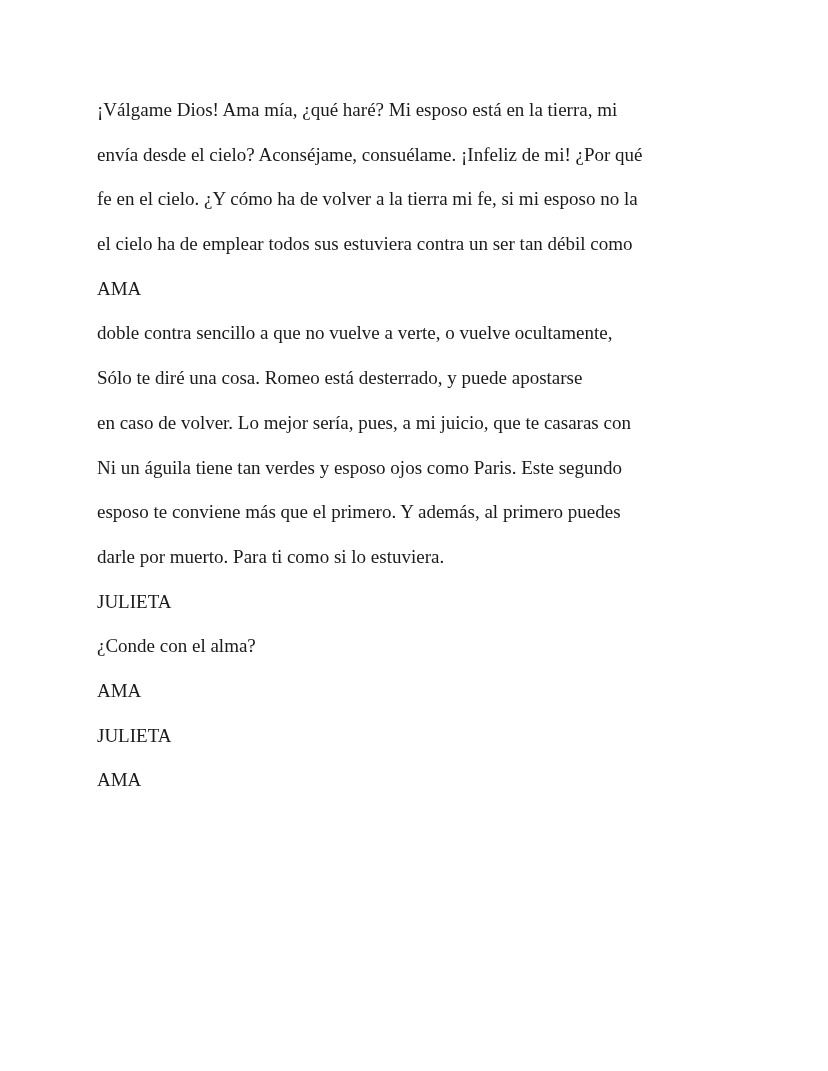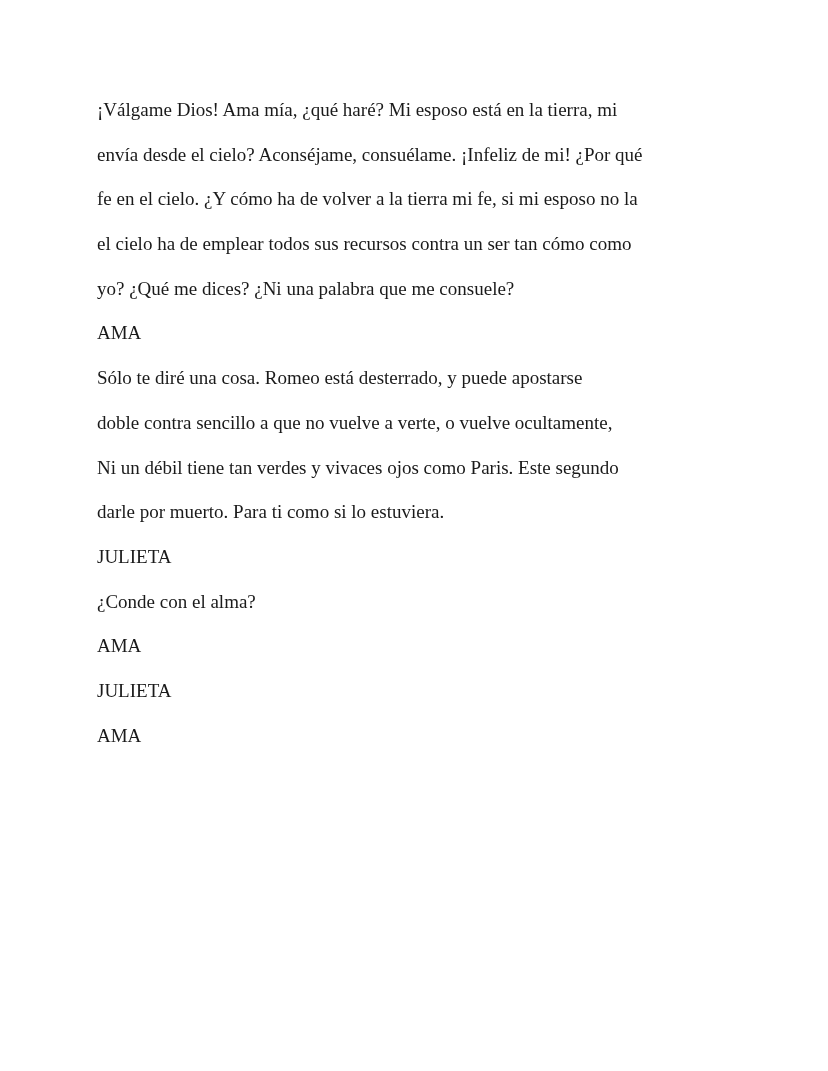--- a/index.html
+++ b/index.html
@@ -37,26 +37,27 @@
     }
   </style>
 </head>
 <body>
 
 <div class="page">
   <div class="text-block">
     <div class="line">¡Válgame Dios! Ama mía, ¿qué haré? Mi esposo está en la tierra, mi</div>
     <div class="line">envía desde el cielo? Aconséjame, consuélame. ¡Infeliz de mi! ¿Por qué</div>
     <div class="line">fe en el cielo. ¿Y cómo ha de volver a la tierra mi fe, si mi esposo no la</div>
-    <div class="line">el cielo ha de emplear todos sus recursos contra un ser tan cómo como</div>
-    <div class="line">yo? ¿Qué me dices? ¿Ni una palabra que me consuele?</div>
+    <div class="line">el cielo ha de emplear todos sus estuviera contra un ser tan débil como</div>
     <div class="line">AMA</div>
+    <div class="line">doble contra sencillo a que no vuelve a verte, o vuelve ocultamente,</div>
     <div class="line">Sólo te diré una cosa. Romeo está desterrado, y puede apostarse</div>
-    <div class="line">doble contra sencillo a que no vuelve a verte, o vuelve ocultamente,</div>
-    <div class="line">Ni un débil tiene tan verdes y vivaces ojos como Paris. Este segundo</div>
+    <div class="line">en caso de volver. Lo mejor sería, pues, a mi juicio, que te casaras con</div>
+    <div class="line">Ni un águila tiene tan verdes y esposo ojos como Paris. Este segundo</div>
+    <div class="line">esposo te conviene más que el primero. Y además, al primero puedes</div>
     <div class="line">darle por muerto. Para ti como si lo estuviera.</div>
     <div class="line">JULIETA</div>
     <div class="line">¿Conde con el alma?</div>
     <div class="line">AMA</div>
     <div class="line">JULIETA</div>
     <div class="line">AMA</div>
   </div>
 </div>
 
 </body></html>

